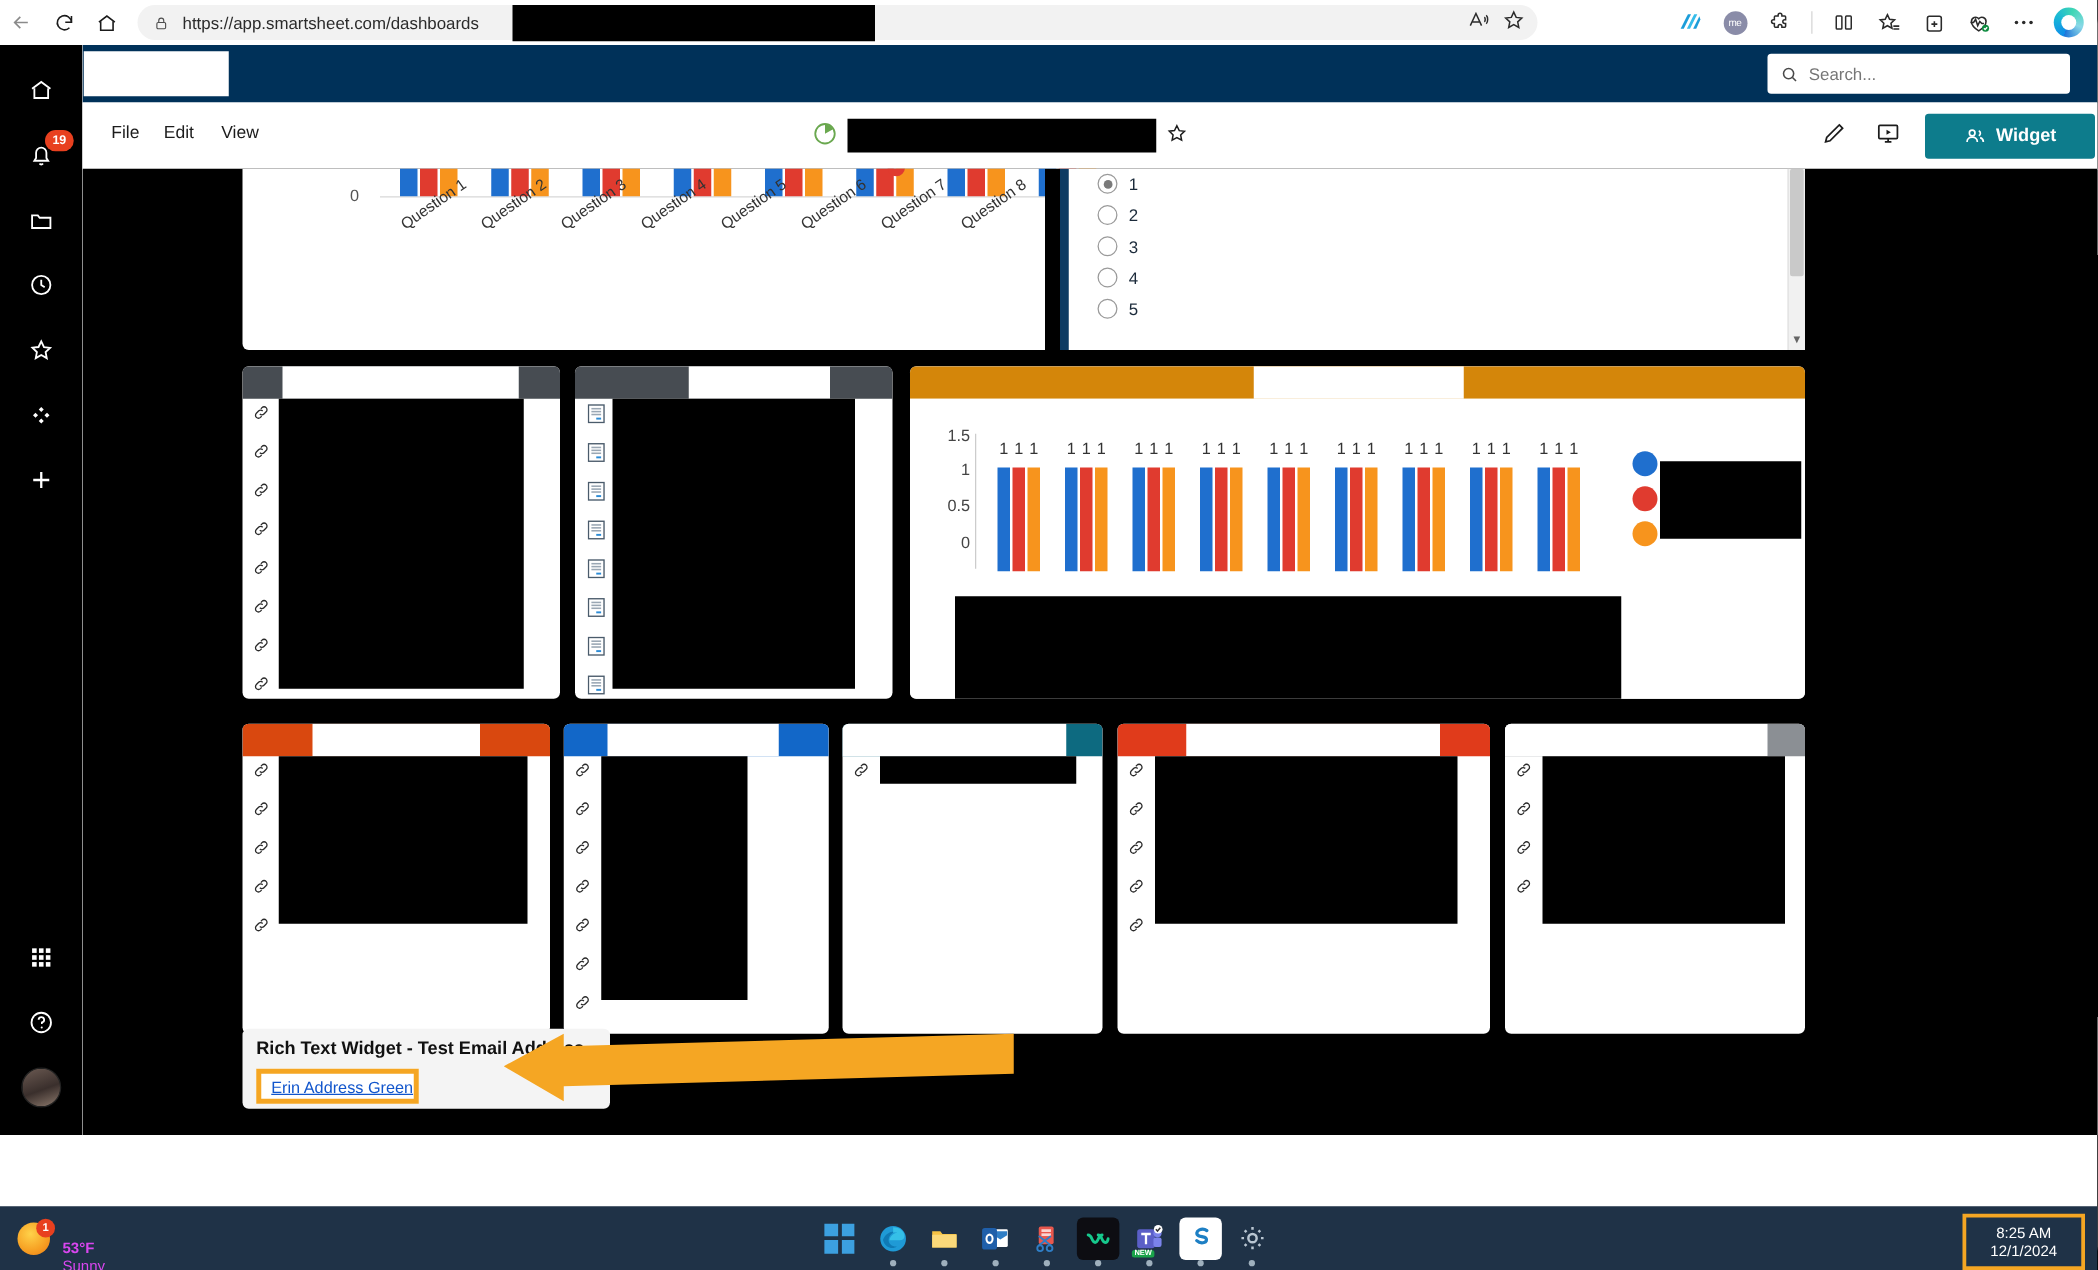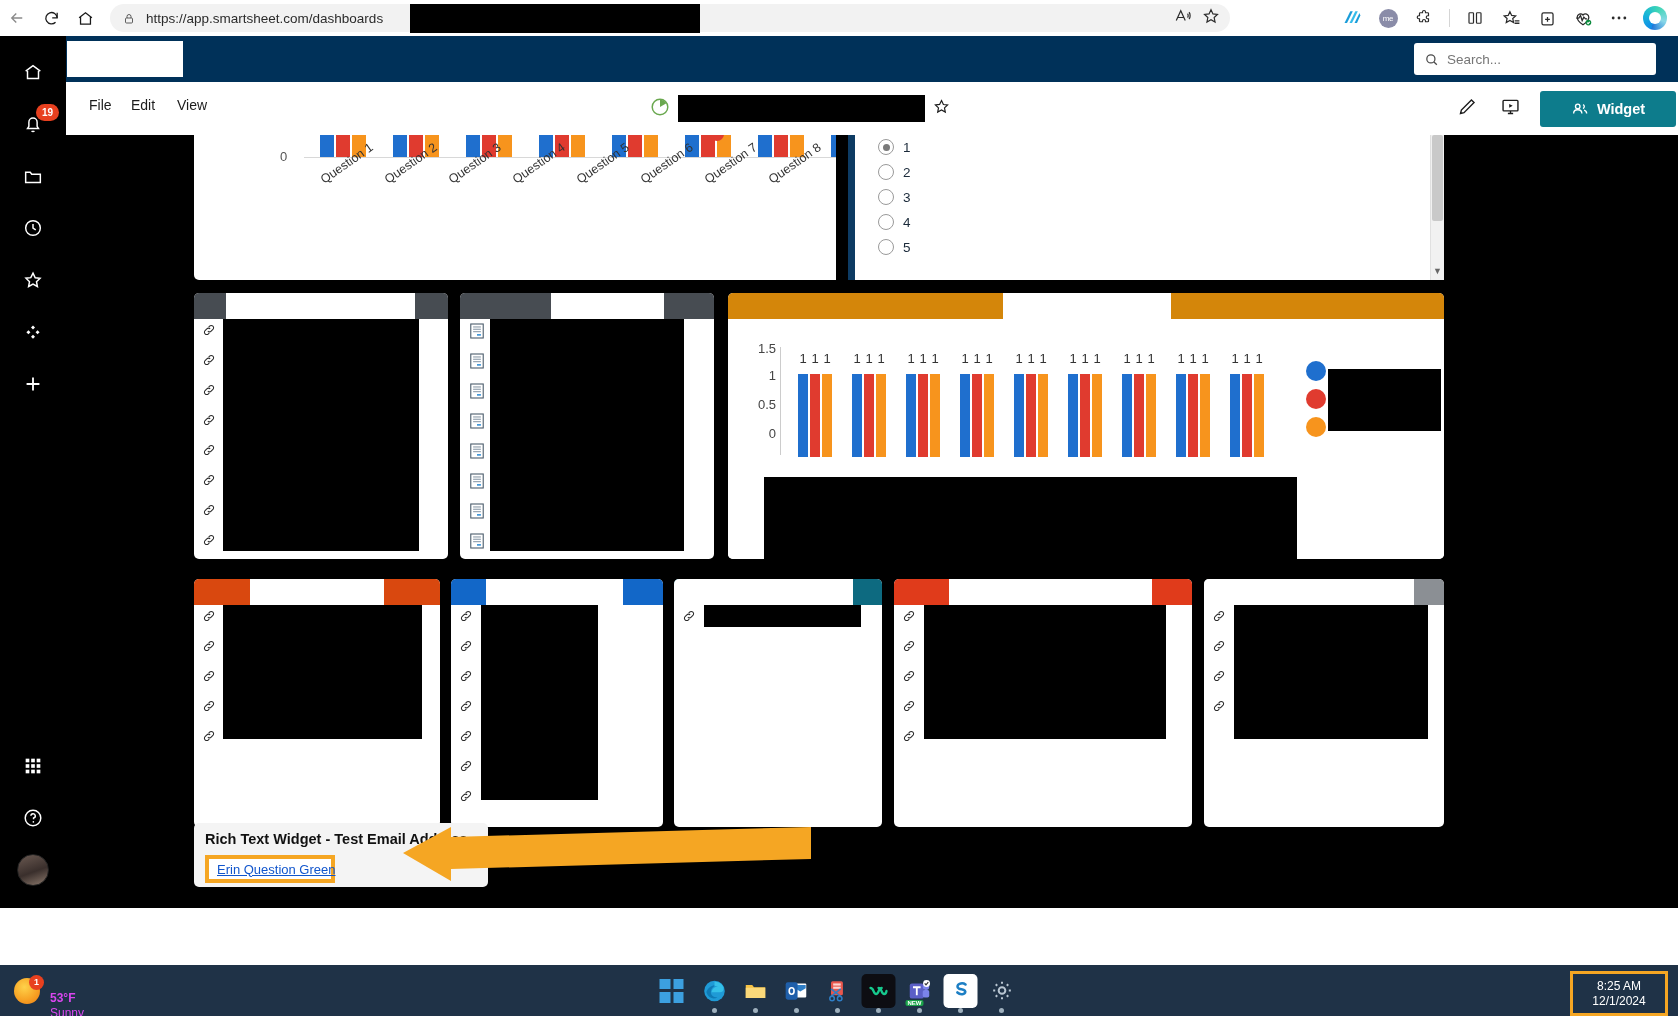--- a/index.html
+++ b/index.html
@@ -831,21 +831,21 @@
           <span><svg width="14" height="14" viewBox="0 0 24 24" fill="none" stroke="#2b2b2b" stroke-width="1.8">
                 <path d="M10 14a4 4 0 0 0 5.7 0l3-3a4 4 0 1 0-5.7-5.7L11.5 7"></path>
                 <path d="M14 10a4 4 0 0 0-5.7 0l-3 3a4 4 0 1 0 5.7 5.7L12.5 17"></path>
               </svg></span>
         </div>
       </div>
 
       <div class="rt-card">
         <div class="rt-title">Rich Text Widget - Test Email Address</div>
         <div class="rt-linkbox">
-          <span class="rt-link">Erin Question Green</span>
+          <span class="rt-link">Erin Address Green</span>
         </div>
       </div>
 
       <svg class="arrow" viewBox="0 0 480 60">
         <path d="M110 12 L470 2 L470 34 L110 44 L110 56 L62 28 L110 2 Z" fill="#f5a623"></path>
       </svg>
 
     </div>
   </div>
 

